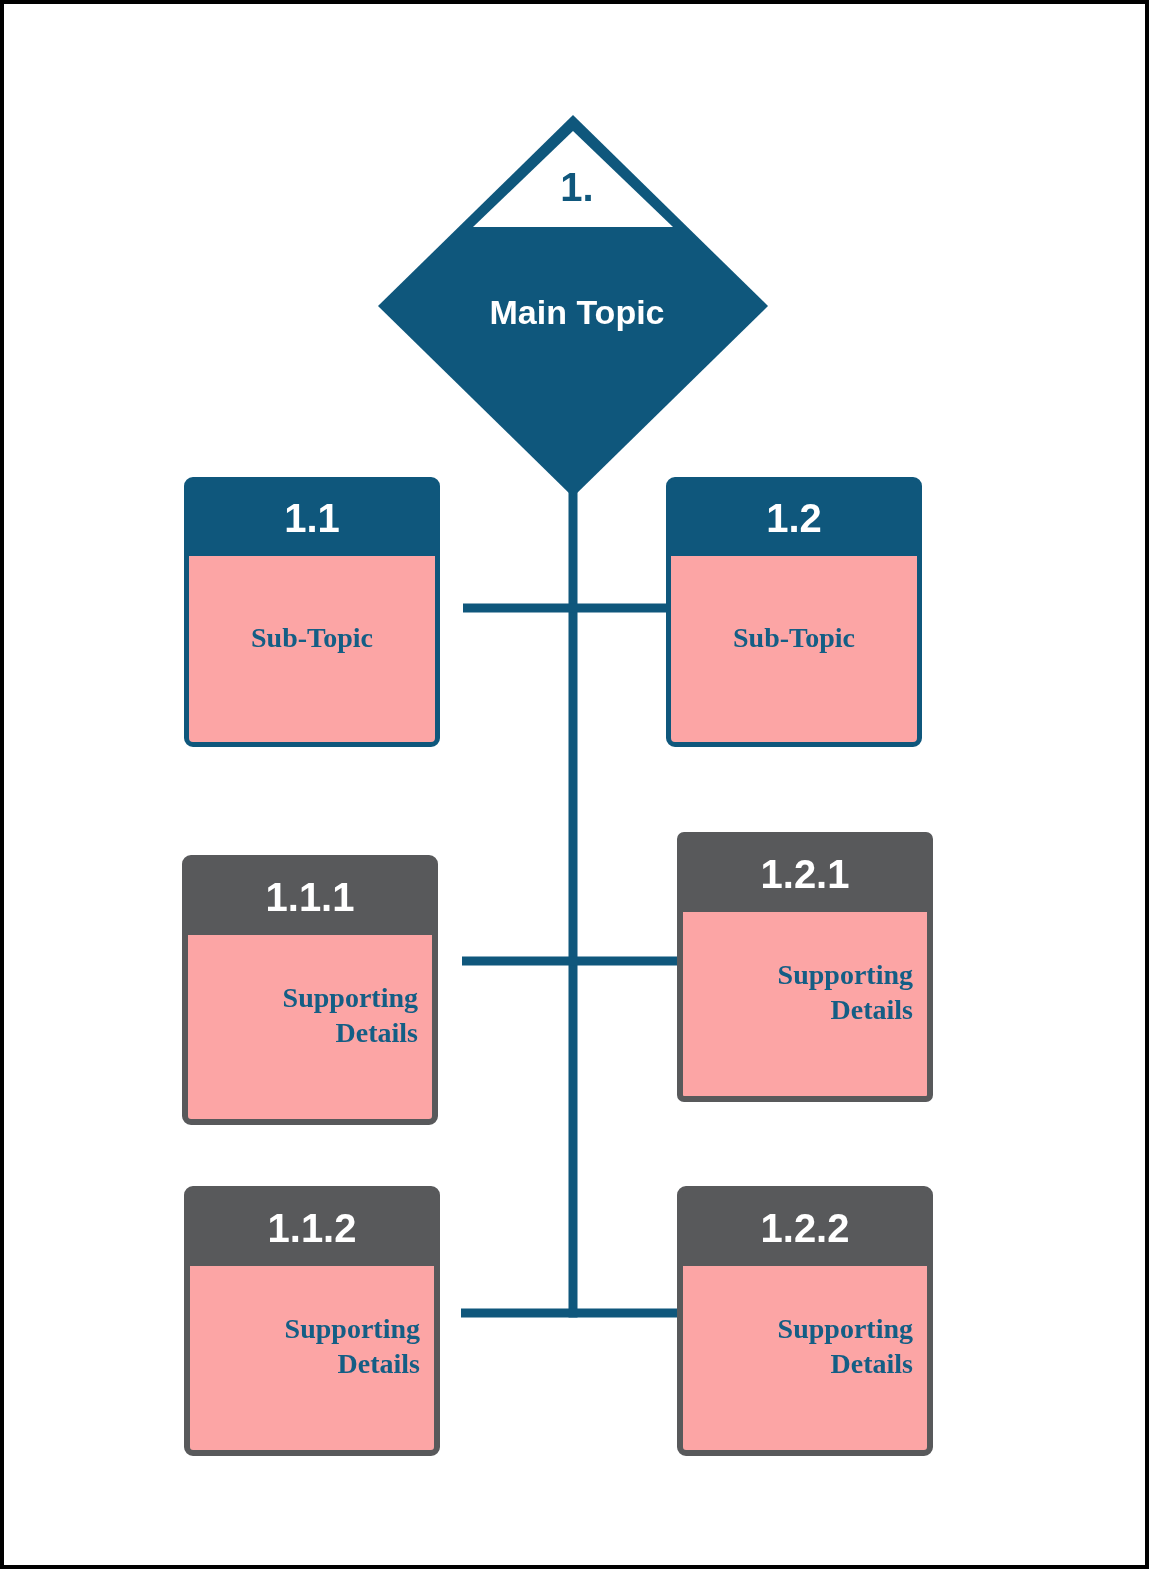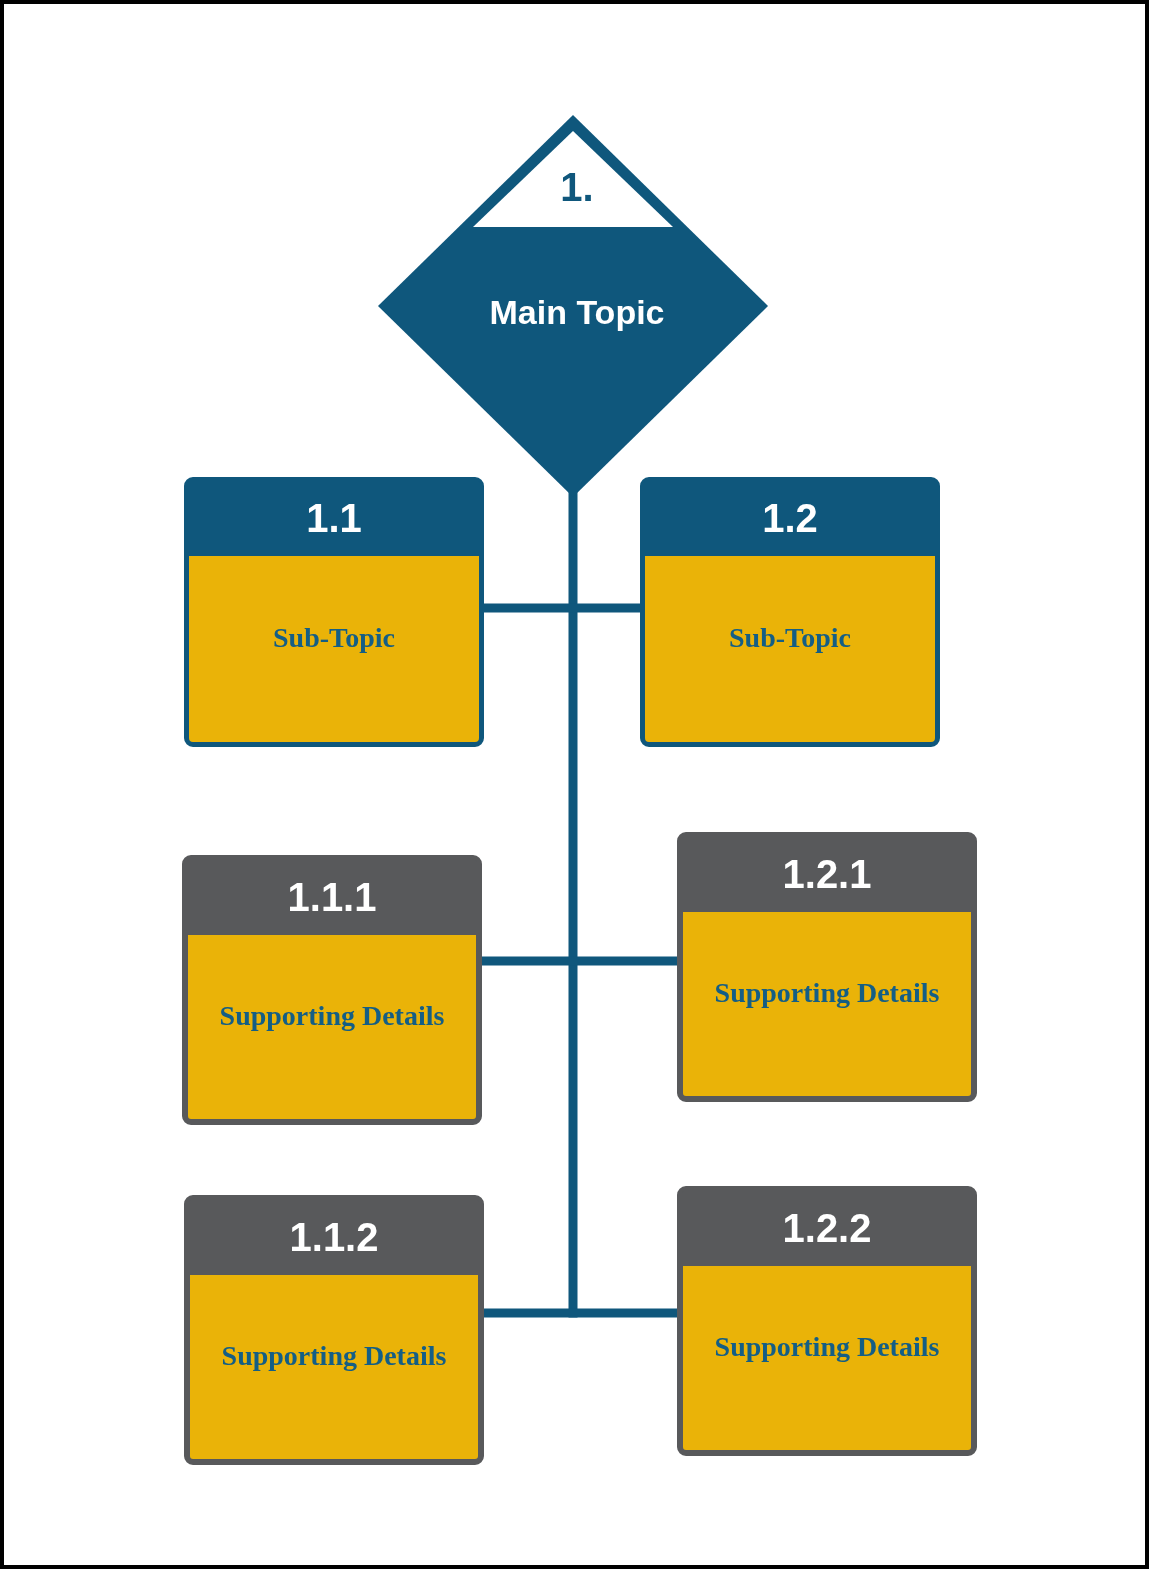--- a/index.html
+++ b/index.html
@@ -44,23 +44,23 @@
     text-align: center;
     font-size: 34px;
     font-weight: bold;
     color: #ffffff;
     line-height: 1;
   }
   
   .node {
     position: absolute;
     box-sizing: border-box;
-    width: 300px;
+    width: 256px;
     height: 270px;
-    background: #eab308;
+    background: #fca5a5;
     border-radius: 9px;
     display: flex;
     flex-direction: column;
   }
   .node.teal { border: 5px solid #0f577c; }
   .node.gray { border: 6px solid #58595b; }
   .node-header {
     flex: 0 0 75px;
     display: flex;
     align-items: center;
@@ -80,24 +80,24 @@
     text-align: right;
     padding: 0 14px 24px 14px;
     font-size: 28px;
     font-weight: bold;
     line-height: 1.25;
     color: #145e85;
     font-family: Liberation Serif, serif;
   }
   
   #node-1-1   { left: 180px; top: 473px;  }
-  #node-1-2   { left: 636px; top: 473px;  }
+  #node-1-2   { left: 662px; top: 473px;  }
   #node-1-1-1 { left: 178px; top: 851px;  }
-  #node-1-2-1 { left: 673px; top: 828px;  }
-  #node-1-1-2 { left: 180px; top: 1182px; margin-top: 9px; }
+  #node-1-2-1 { left: 673px; top: 828px; border-radius: 7px;  }
+  #node-1-1-2 { left: 180px; top: 1182px; }
   #node-1-2-2 { left: 673px; top: 1182px; }
 </style>
 </head>
 <body>
 
 <div class="canvas">
 
   <svg class="lines-layer" viewBox="0 0 1149 1569" width="1149" height="1569">
 
     <line x1="573" y1="470" x2="573" y2="1317.5" stroke="#0f577c" stroke-width="9"></line>

